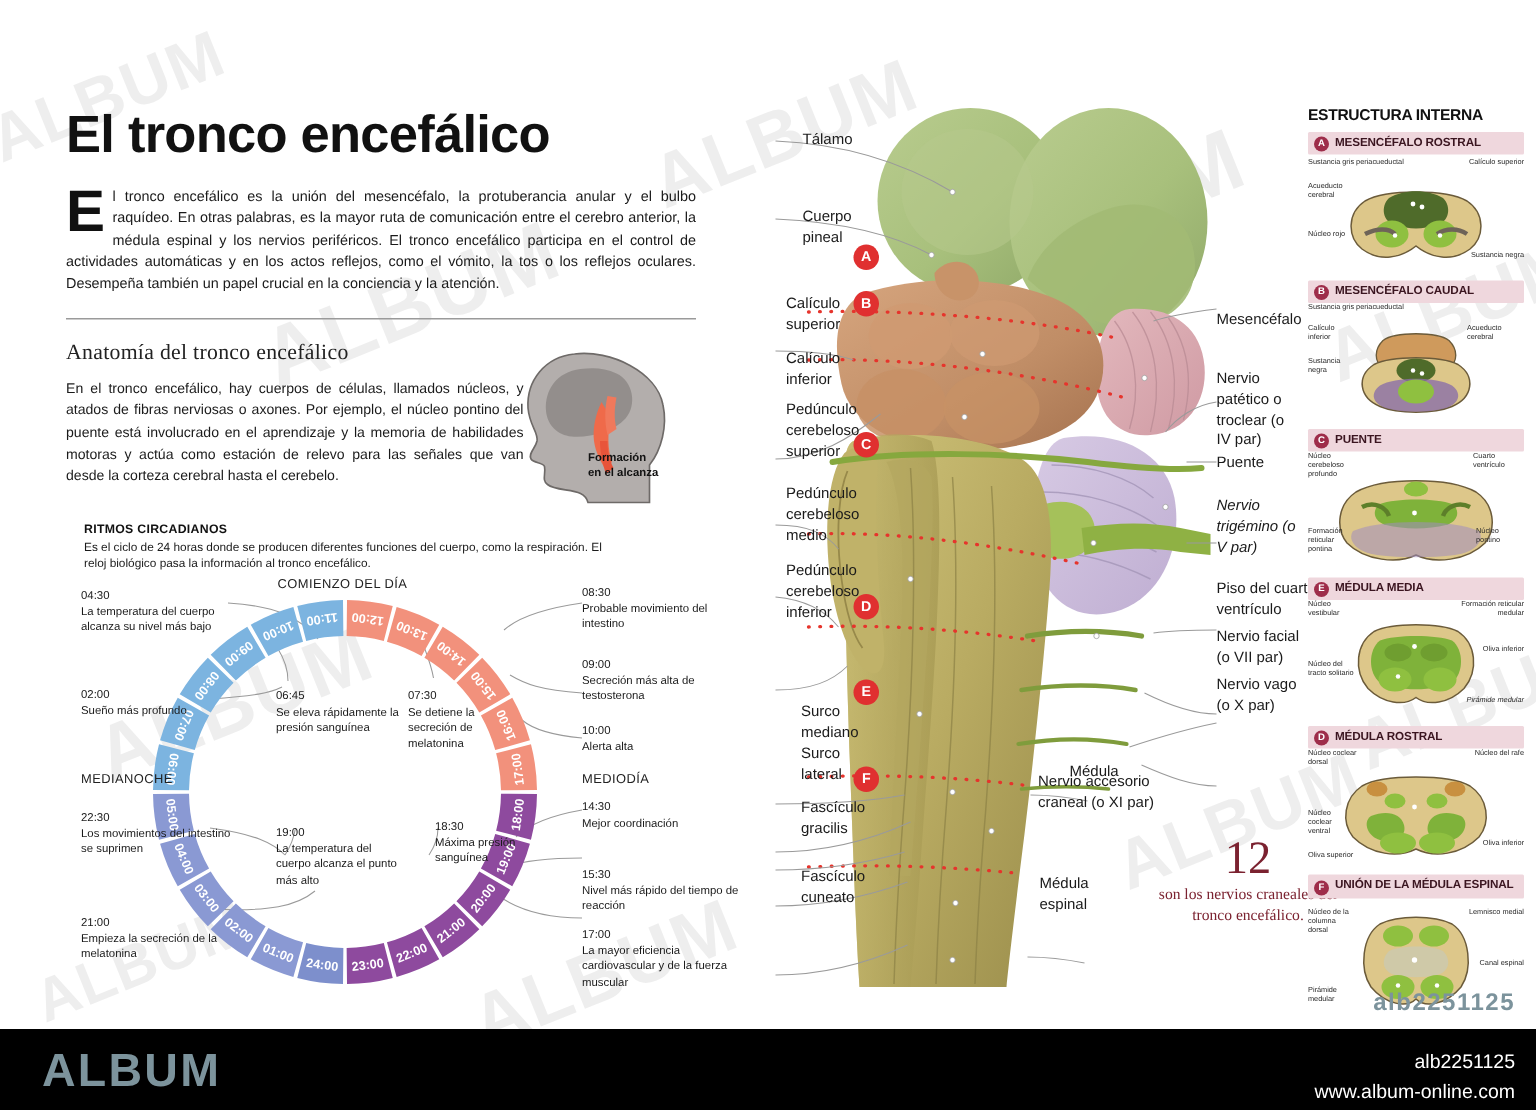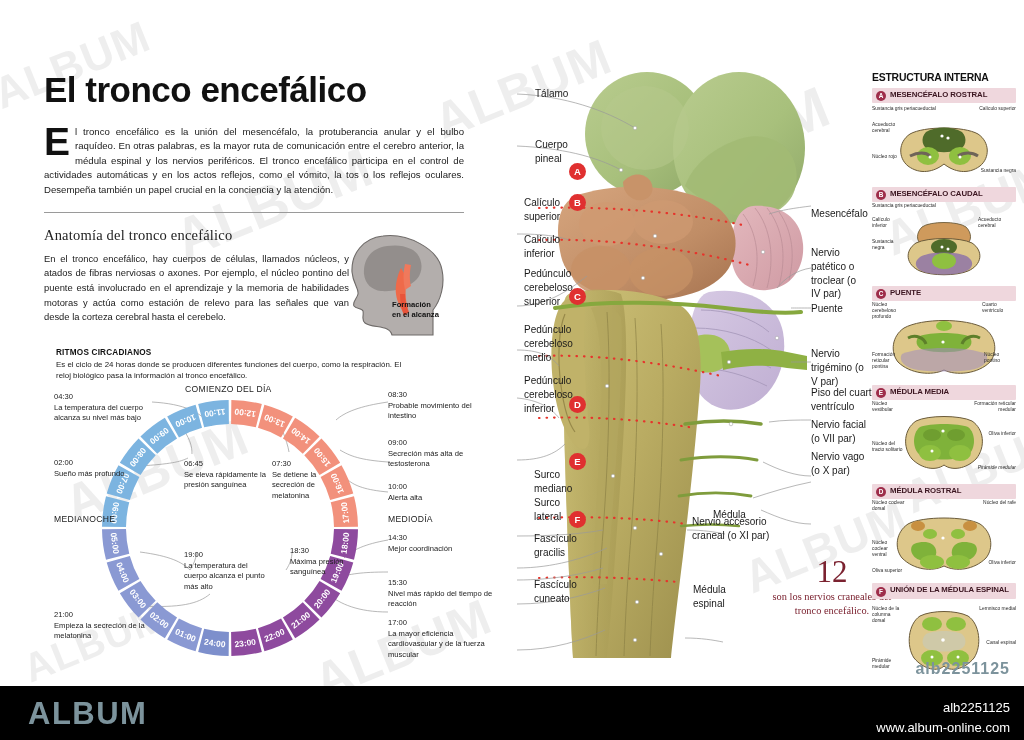--- a/index.html
+++ b/index.html
@@ -243,20 +243,24 @@
   <div class="clk-cap" style="left:388px; top:514px;">MEDIODÍA</div>
 
   <div class="clk-note" style="left:54px; top:392px; width:108px;">
     <span class="t">04:30</span>
     <span>La temperatura del cuerpo alcanza su nivel más bajo</span>
   </div>
   <div class="clk-note" style="left:54px; top:458px; width:100px;">
     <span class="t">02:00</span>
     <span>Sueño más profundo</span>
   </div>
+  <div class="clk-note" style="left:54px; top:540px; width:100px;">
+    <span class="t">22:30</span>
+    <span>Los movimientos del intestino se suprimen</span>
+  </div>
   <div class="clk-note" style="left:54px; top:610px; width:110px;">
     <span class="t">21:00</span>
     <span>Empieza la secreción de la melatonina</span>
   </div>
 
   <div class="clk-note" style="left:388px; top:390px; width:110px;">
     <span class="t">08:30</span>
     <span>Probable movimiento del intestino</span>
   </div>
   <div class="clk-note" style="left:388px; top:438px; width:110px;">
@@ -453,21 +457,21 @@
   <div class="blabel" style="left:524px; top:323px; width:58px;">Pedúnculo cerebeloso medio</div>
   <div class="blabel" style="left:524px; top:374px; width:58px;">Pedúnculo cerebeloso inferior</div>
   <div class="blabel" style="left:534px; top:468px; width:46px;">Surco mediano</div>
   <div class="blabel" style="left:534px; top:496px; width:46px;">Surco lateral</div>
   <div class="blabel" style="left:534px; top:532px; width:50px;">Fascículo gracilis</div>
   <div class="blabel" style="left:534px; top:578px; width:50px;">Fascículo cuneato</div>
 
   <div class="blabel" style="left:811px; top:207px; width:72px;">Mesencéfalo</div>
   <div class="blabel" style="left:811px; top:246px; width:56px;">Nervio patético o troclear (o IV par)</div>
   <div class="blabel" style="left:811px; top:302px; width:60px;">Puente</div>
-  <div class="blabel" style="left:811px; top:347px; width:56px;">Nervio trigémino (o V par)</div>
+  <div class="blabel" style="left:811px; top:331px; width:56px;font-style:italic;">Nervio trigémino (o V par)</div>
   <div class="blabel" style="left:811px; top:386px; width:72px;">Piso del cuarto ventrículo</div>
   <div class="blabel" style="left:811px; top:418px; width:60px;">Nervio facial (o VII par)</div>
   <div class="blabel" style="left:811px; top:450px; width:56px;">Nervio vago (o X par)</div>
   <div class="blabel" style="left:713px; top:477px; width:46px;margin-top:31px;">Médula</div>
   <div class="blabel" style="left:692px; top:515px; width:86px;">Nervio accesorio craneal (o XI par)</div>
   <div class="blabel" style="left:693px; top:583px; width:50px;">Médula espinal</div>
 
   <div class="bmark" style="left:569px; top:163px;">A</div>
   <div class="bmark" style="left:569px; top:194px;">B</div>
   <div class="bmark" style="left:569px; top:288px;">C</div>

